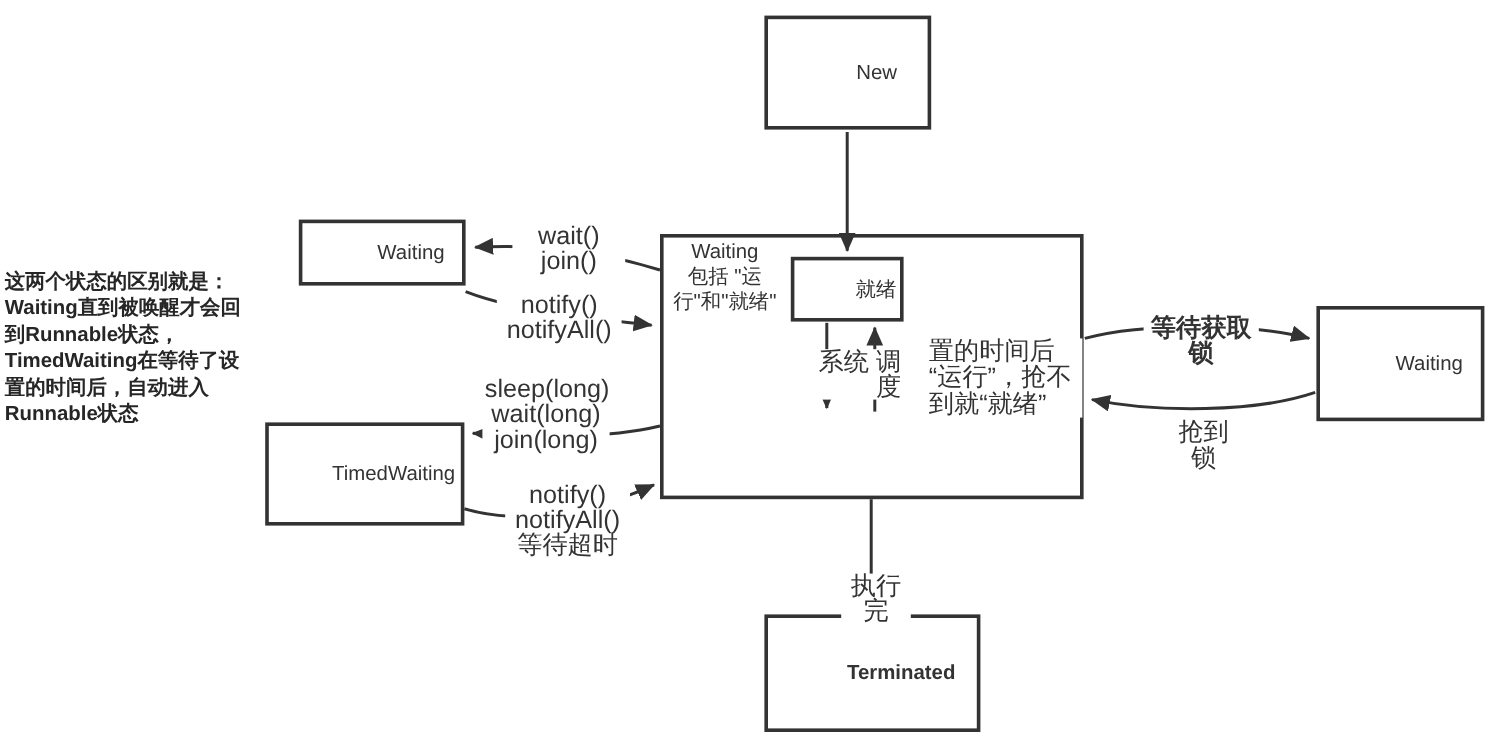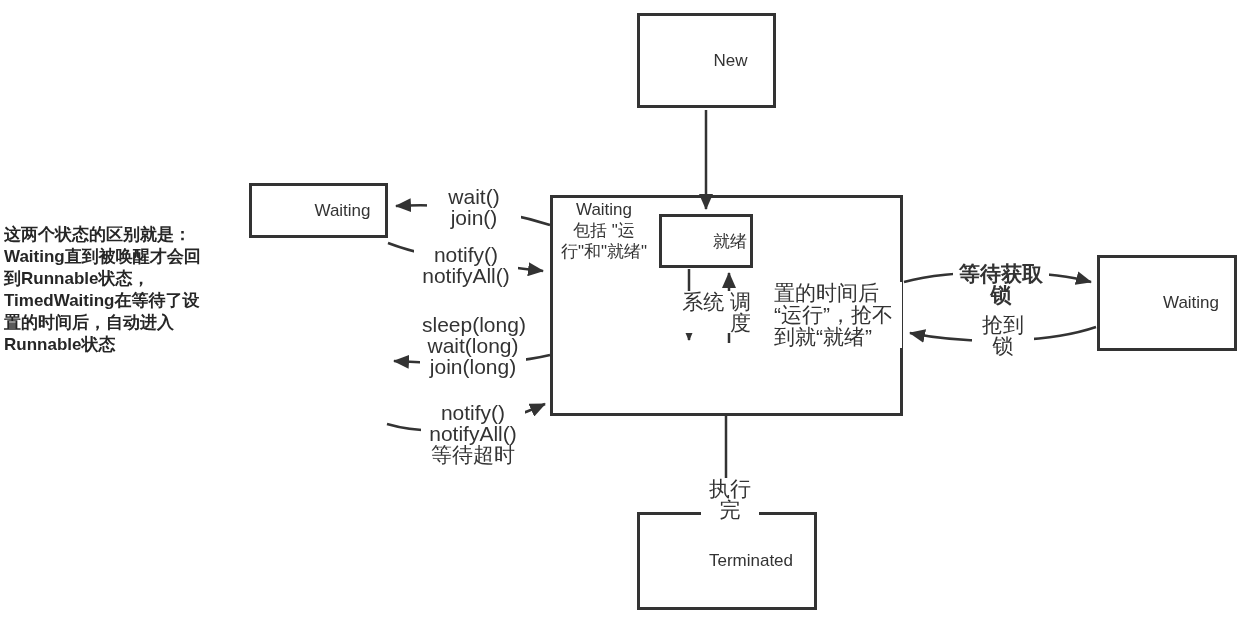--- a/index.html
+++ b/index.html
@@ -78,57 +78,60 @@
   </svg>
 
   <div class="state-box" style="left:637px;top:13px;width:139px;height:95px;">
     <span>New</span>
   </div>
 
   <div class="state-box" style="left:249px;top:183px;width:139px;height:55px;">
     <span>Waiting</span>
   </div>
 
+  <div class="state-box" style="left:221px;top:352px;width:166px;height:86px;">
+    <span>TimedWaiting</span>
+  </div>
 
   <div class="state-box" style="left:550px;top:195px;width:353px;height:221px;"></div>
 
   <div class="runnable-note" style="left:549px;top:199px;width:110px;">Waiting
 包括 "运
 行"和"就绪"</div>
 
   <div class="state-box inner" style="left:659px;top:214px;width:94px;height:54px;">
     <span>就绪</span>
   </div>
 
 
   <div class="state-box" style="left:1097px;top:255px;width:140px;height:96px;">
     <span>Waiting</span>
   </div>
 
-  <div class="state-box" style="left:637px;top:512px;width:180px;height:98px;">
+  <div class="state-box" style="left:637px;top:512px;width:180px;height:98px;font-weight:bold;">
     <span>Terminated</span>
   </div>
 
   <div class="lbl" style="left:427px;top:186px;width:90px;">wait()
 join()</div>
 
   <div class="lbl" style="left:414px;top:244px;width:100px;">notify()
 notifyAll()</div>
 
-  <div class="lbl" style="left:420px;top:314px;width:102px;">sleep(long)
+  <div class="lbl" style="left:402px;top:314px;width:102px;">sleep(long)
 wait(long)
 join(long)</div>
 
   <div class="lbl" style="left:421px;top:402px;width:100px;">notify()
 notifyAll()
 等待超时</div>
 
   <div class="lbl" style="left:953px;top:263px;width:92px;font-weight:bold;">等待获取锁</div>
 
-  <div class="lbl" style="left:972px;top:314px;width:58px;">抢到锁</div>
+  <div class="lbl" style="left:972px;top:350px;width:58px;">抢到锁</div>
 
   <div class="lbl" style="left:663px;top:291px;width:86px;text-align:right;">系统 调度</div>
 
   <div class="lbl left-align" style="left:772px;top:282px;width:126px;line-height:22px;">置的时间后
 “运行”，抢不
 到就“就绪”</div>
 
   <div class="lbl" style="left:701px;top:455px;width:54px;margin-top:23px;">执行完</div>
 
   <div class="annotation">这两个状态的区别就是：

